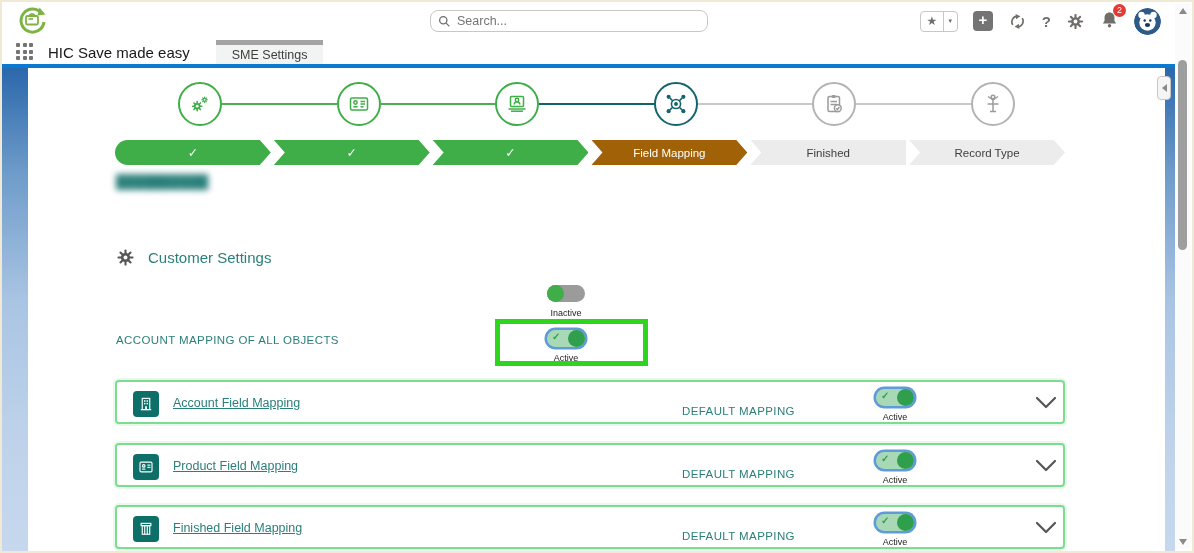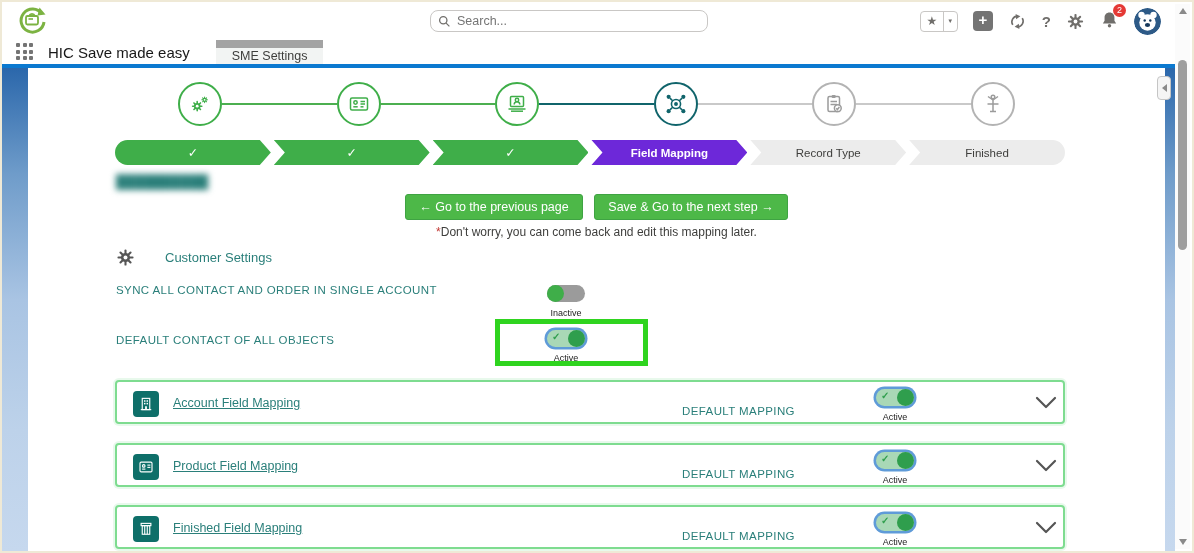--- a/index.html
+++ b/index.html
@@ -34,21 +34,21 @@
   .badge { position:absolute; top:-6px; right:-7px; min-width:13px; height:13px; border-radius:7px; background:#e53935; color:#fff; font-size:9px; line-height:13px; text-align:center; padding:0 2px; }
   .avatar { width:27px; height:27px; border-radius:50%; overflow:hidden; }
 
   
   .appbar { height:24px; display:flex; align-items:stretch; padding-left:14px; background:#fff; }
   .waffle { width:18px; height:18px; align-self:center; display:grid; grid-template-columns:repeat(3,4px); grid-template-rows:repeat(3,4px); gap:2.5px; }
   .waffle span { background:#747474; border-radius:1px; }
   .app-title { align-self:center; font-size:15px; color:#181818; margin:0 26px 0 14px; white-space:nowrap; }
   .tabs { display:flex; }
   .tab { padding:0 16px; font-size:12.5px; display:flex; align-items:center; color:#3e3e3c; border-top:3px solid transparent; }
-  .tab.active { background:#f2f4f3; border-top:8px solid #a3a3a3; }
+  .tab.active { background:#f2f4f3; border-top:5px solid #a3a3a3; }
 
   .blueline { height:4px; background:#0b79d0; }
 
   
   .content-row { flex:1; display:flex; min-height:0; position:relative; }
   .edge { background:linear-gradient(180deg,#2b67ab 0%,#6f9cca 22%,#a9c4e3 48%,#bdd2ea 75%,#c6d8ee 100%); }
   .edge.left { width:26px; }
   .edge.right { width:10px; }
   .main { flex:1; background:#fff; position:relative; overflow:hidden; }
   .collapse-handle { position:absolute; right:4px; top:8px; width:14px; height:24px; background:#f5f5f5; border:1px solid #c5c5c5; border-radius:4px; display:flex; align-items:center; justify-content:center; z-index:3; }
@@ -65,33 +65,33 @@
   .step-line.teal  { background:#10646b; }
   .step-line.gray  { background:#c9c9c9; }
 
   
   .progressbar { position:absolute; top:72px; left:87px; width:950px; height:25px; display:flex; gap:3px; border-radius:13px; overflow:hidden; }
   .seg { flex:1; display:flex; align-items:center; justify-content:center; font-size:11.5px;
          clip-path:polygon(0 0, calc(100% - 11px) 0, 100% 50%, calc(100% - 11px) 100%, 0 100%, 11px 50%); }
   .seg.first { clip-path:polygon(0 0, calc(100% - 11px) 0, 100% 50%, calc(100% - 11px) 100%, 0 100%); }
   .seg.last  { clip-path:polygon(0 0, 100% 0, 100% 100%, 0 100%, 11px 50%); }
   .seg.done { background:#3fae49; color:#fff; font-size:12.5px; }
-  .seg.current { background:#6d28d9; color:#fff; font-weight:bold; }
+  .seg.current { background:#a16207; color:#fff; font-weight:normal; }
   .seg.todo { background:#ececec; color:#3e3e3c; }
 
   .redacted { position:absolute; top:106px; left:88px; color:#2a7f7a; font-weight:bold; font-size:13px; filter:blur(3px); }
 
   
   .actions { position:absolute; top:126px; left:0; right:0; text-align:center; }
   .btn { display:inline-block; background:#4db848; border:1px solid #3fa343; color:#fff; font-size:12.5px; padding:5px 13px; border-radius:3px; margin:0 4px; cursor:pointer; font-family:"Liberation Sans",sans-serif; }
   .note { font-size:12px; color:#3e3e3c; margin-top:5px; }
   .note .star { color:#c23934; }
 
   
-  .cs-title { position:absolute; top:180px; left:88px; display:flex; align-items:center; gap:30px; color:#2a7f7a; font-size:13px; }
+  .cs-title { position:absolute; top:180px; left:88px; display:flex; align-items:center; gap:13px; color:#2a7f7a; font-size:15px; }
   .setting-label { position:absolute; left:88px; color:#2a7f7a; font-size:11.5px; letter-spacing:.4px; }
   .setting-label.row1 { top:216px; }
   .setting-label.row2 { top:266px; }
 
   .toggle-block { position:absolute; width:60px; text-align:center; }
   .toggle-block.t1 { left:508px; top:217px; }
   .toggle-block.t2 { left:508px; top:262px; }
   .toggle { width:38px; height:17px; border-radius:9px; position:relative; display:inline-block; }
   .toggle .knob { position:absolute; top:0; width:17px; height:17px; border-radius:50%; }
   .toggle.inactive { background:#9b9b9b; }
@@ -298,57 +298,49 @@
               <path d="M9 19.5 h6"></path>
             </svg>
           </div>
         </div>
 
         <div class="progressbar">
           <div class="seg done first">✓</div>
           <div class="seg done">✓</div>
           <div class="seg done">✓</div>
           <div class="seg current">Field Mapping</div>
+          <div class="seg todo last">Finished</div>
           <div class="seg todo">Record Type</div>
-          <div class="seg todo last">Finished</div>
         </div>
 
         <div class="redacted">██████████</div>
 
-        <div class="actions">
-          <button class="btn">←  Go to the previous page</button>
-          <button class="btn">Save &amp; Go to the next step  →</button>
-          <div class="note">
-            <span class="star">*</span><span>Don't worry, you can come back and edit this mapping later.</span>
-          </div>
-        </div>
 
         <div class="cs-title">
           <svg width="19" height="19" viewBox="0 0 20 20">
             <g fill="#565656">
               <rect x="8.9" y="1.5" width="2.2" height="17" rx="1"></rect>
               <rect x="8.9" y="1.5" width="2.2" height="17" rx="1" transform="rotate(45 10 10)"></rect>
               <rect x="8.9" y="1.5" width="2.2" height="17" rx="1" transform="rotate(90 10 10)"></rect>
               <rect x="8.9" y="1.5" width="2.2" height="17" rx="1" transform="rotate(135 10 10)"></rect>
               <circle cx="10" cy="10" r="4.8"></circle>
             </g>
             <circle cx="10" cy="10" r="2.1" fill="#fff"></circle>
           </svg>
           <span>Customer Settings</span>
         </div>
 
-        <div class="setting-label row1">SYNC ALL CONTACT AND ORDER IN SINGLE ACCOUNT</div>
         <div class="toggle-block t1">
           <span class="toggle inactive"><span class="knob"></span></span>
           <div class="toggle-label">Inactive</div>
         </div>
 
         <div class="highlight-box"></div>
 
-        <div class="setting-label row2">DEFAULT CONTACT OF ALL OBJECTS</div>
+        <div class="setting-label row2">ACCOUNT MAPPING OF ALL OBJECTS</div>
         <div class="toggle-block t2">
           <span class="toggle active"><span class="check">✓</span><span class="knob"></span></span>
           <div class="toggle-label">Active</div>
         </div>
 
         <div class="acc-row r1">
           <div class="acc-icon">
             <svg width="18" height="18" viewBox="0 0 24 24" fill="none" stroke="#fff" stroke-width="1.5">
               <rect x="7" y="4.5" width="10" height="15"></rect>
               <rect x="9.3" y="7" width="2" height="2" fill="#fff" stroke="none"></rect>

